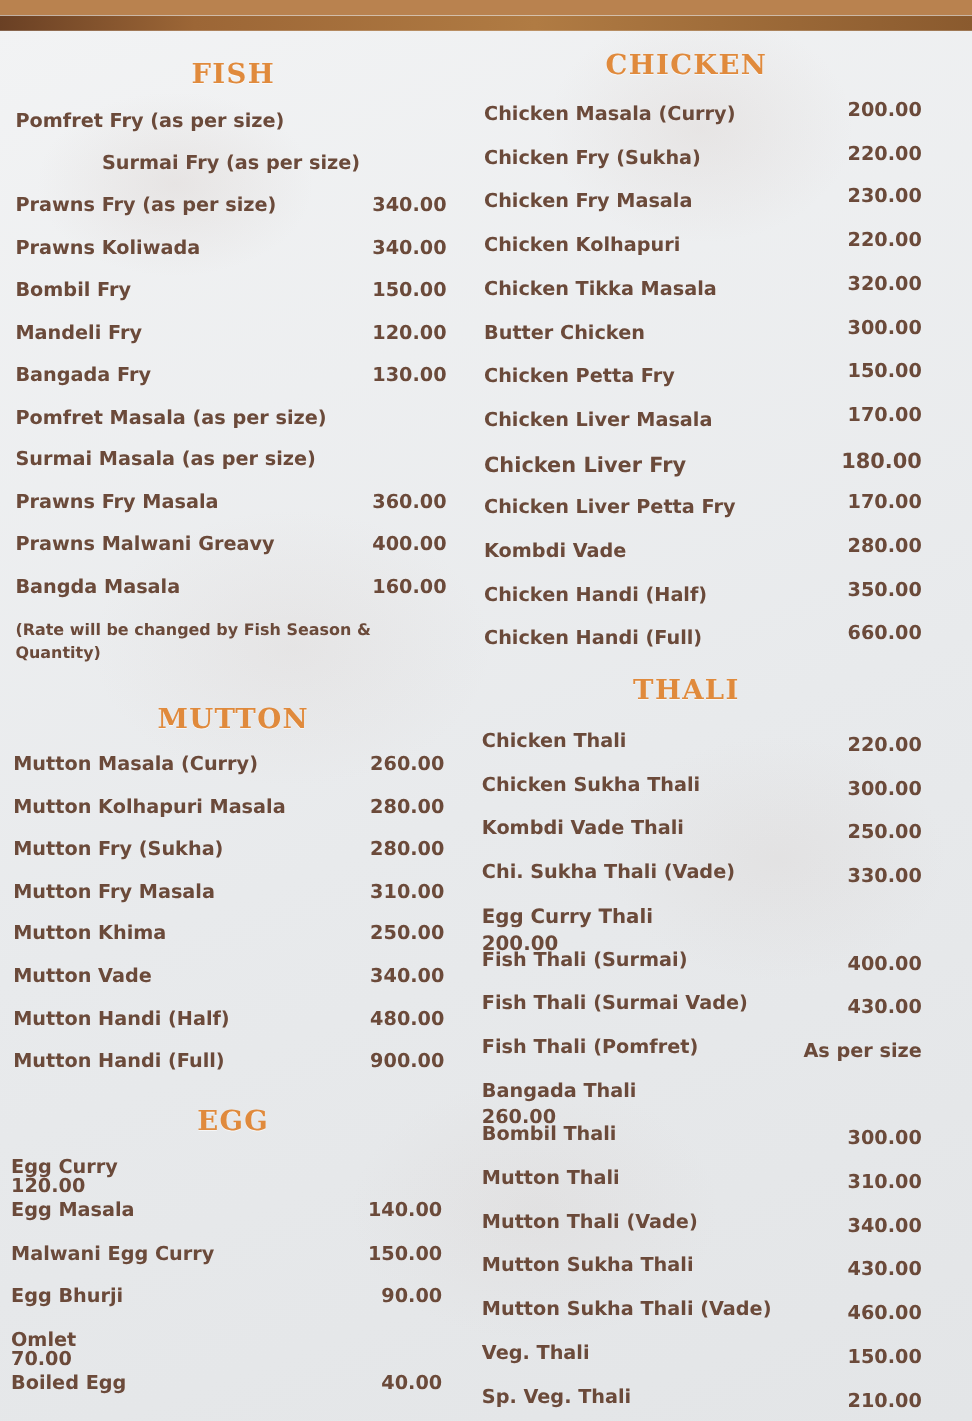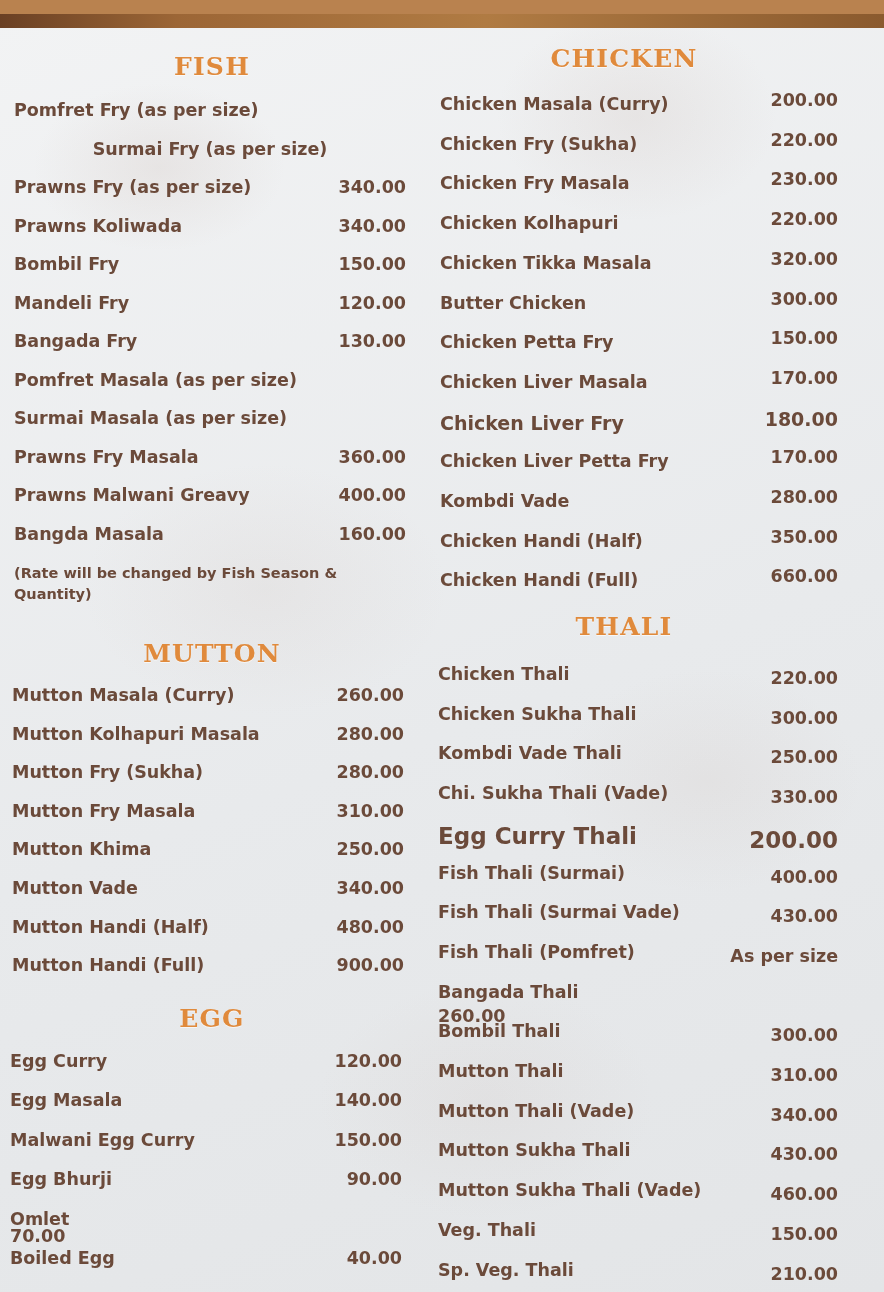--- a/index.html
+++ b/index.html
@@ -178,21 +178,21 @@
           </div>
           <div class="item-row" style="position: absolute; left: 0px; top: 270.2px; width: 100%; font-size: 17.5px;">
             <span class="item-name">Mutton Handi (Full)</span>
             <span class="item-price">900.00</span>
           </div>
         </div>
 
       <div class="section-title" style="position:absolute; left:0; top:990px; width:424px;">EGG</div>
 
       <div id="egg-items" style="position: absolute; left: 10px; top: 1039px; width: 392px; height: 236.4px;">
-          <div class="item-row" style="position: absolute; left: 0px; top: 0px; width: 100%; font-size: 17.5px;">
+          <div class="item-row" style="position: absolute; left: 0px; top: 0px; width: 100%; font-size: 17.5px; flex-direction: column;">
             <span class="item-name">Egg Curry</span>
             <span class="item-price">120.00</span>
           </div>
           <div class="item-row" style="position: absolute; left: 0px; top: 39.4px; width: 100%; font-size: 17.5px;">
             <span class="item-name">Egg Masala</span>
             <span class="item-price">140.00</span>
           </div>
           <div class="item-row" style="position: absolute; left: 0px; top: 78.8px; width: 100%; font-size: 17.5px;">
             <span class="item-name">Malwani Egg Curry</span>
             <span class="item-price">150.00</span>
@@ -282,21 +282,21 @@
             <span class="item-price" style="transform: translateY(4px);">300.00</span>
           </div>
           <div class="item-row" style="position: absolute; left: 0px; top: 79.4px; width: 100%; font-size: 17.5px;">
             <span class="item-name">Kombdi Vade Thali</span>
             <span class="item-price" style="transform: translateY(4px);">250.00</span>
           </div>
           <div class="item-row" style="position: absolute; left: 0px; top: 119.1px; width: 100%; font-size: 17.5px;">
             <span class="item-name">Chi. Sukha Thali (Vade)</span>
             <span class="item-price" style="transform: translateY(4px);">330.00</span>
           </div>
-          <div class="item-row" style="position: absolute; left: 0px; top: 158.8px; width: 100%; font-size: 23px;">
+          <div class="item-row" style="position: absolute; left: 0px; top: 158.8px; width: 100%; font-size: 18px; flex-direction: column;">
             <span class="item-name">Egg Curry Thali</span>
             <span class="item-price" style="transform: translateY(4px);">200.00</span>
           </div>
           <div class="item-row" style="position: absolute; left: 0px; top: 198.5px; width: 100%; font-size: 17.5px;">
             <span class="item-name">Fish Thali (Surmai)</span>
             <span class="item-price" style="transform: translateY(4px);">400.00</span>
           </div>
           <div class="item-row" style="position: absolute; left: 0px; top: 238.2px; width: 100%; font-size: 17.5px; gap: 15px;">
             <span class="item-name">Fish Thali (Surmai Vade)</span>
             <span class="item-price" style="transform: translateY(4px);">430.00</span>

